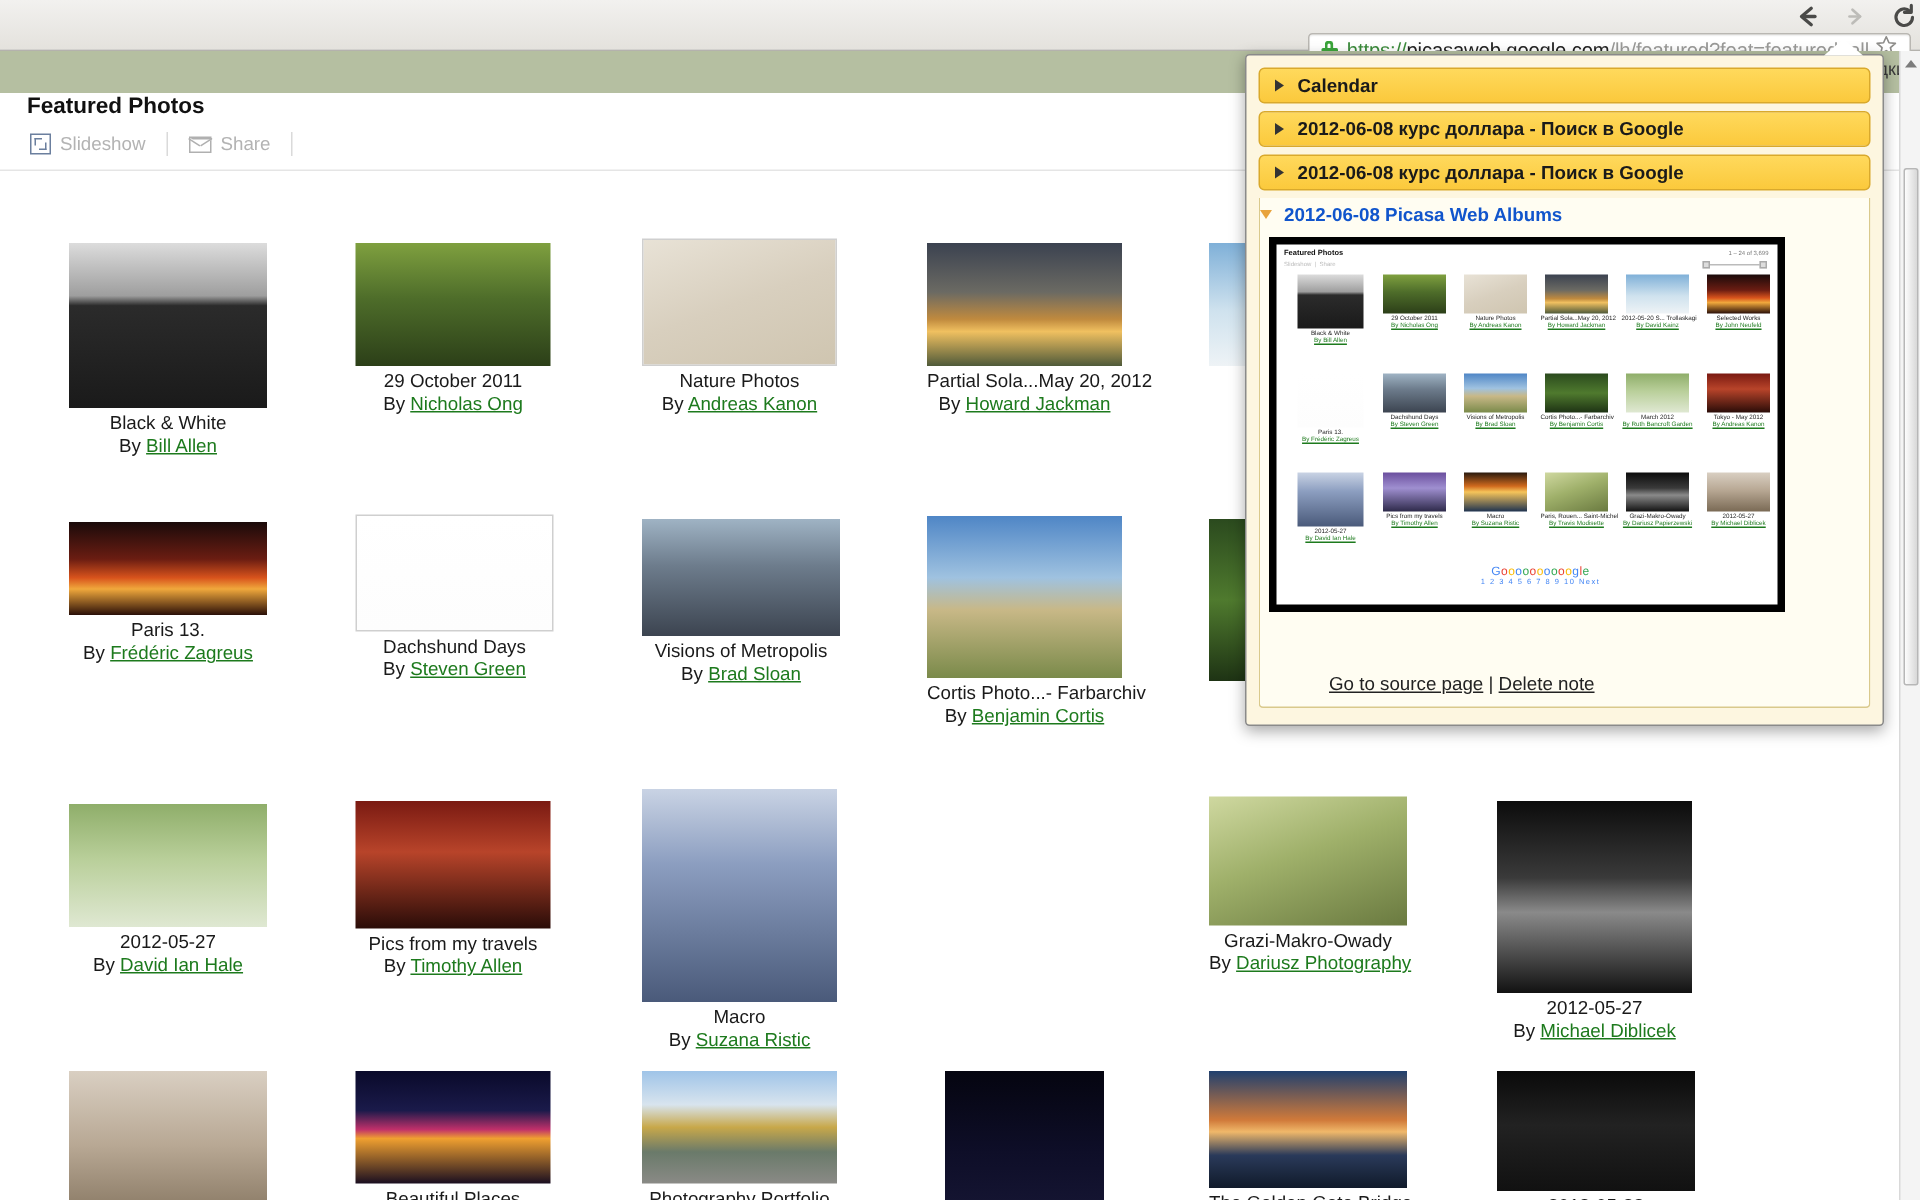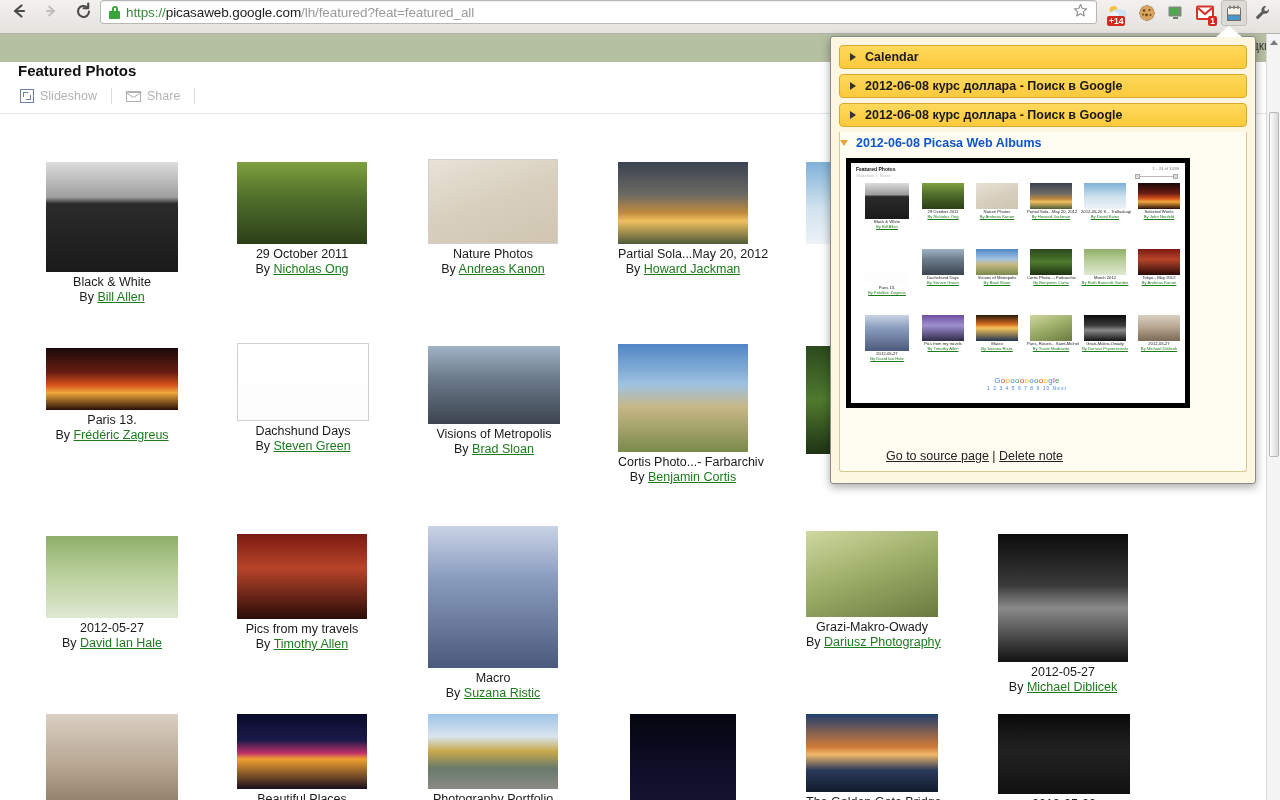--- a/index.html
+++ b/index.html
@@ -9,21 +9,21 @@
     overflow: hidden;
     font-family: "Liberation Sans", sans-serif;
     background: #ffffff;
   }
 
   
   .chrome {
     position: absolute; left: 0; top: 0; width: 1280px; height: 34px;
     background: linear-gradient(#f2f1ef, #e4e2dd);
     border-bottom: 1px solid #b4b2ad;
-    display: flex; align-items: flex-start;
+    display: flex; align-items: flex-end; flex-direction: column;
   }
   .nav-btns { display: flex; align-items: center; padding-left: 8px; gap: 10px; }
   .nav-btn { width: 22px; height: 22px; display: flex; align-items: center; justify-content: center;
              color: #4a4a48; cursor: pointer; }
   .nav-btn.disabled { color: #b9b8b4; }
   .nav-btn svg { display: block; }
 
   .omnibox {
     flex: 1; height: 24px; margin: 0 6px 0 6px;
     background: #fff; border: 1px solid #b9b7b2; border-radius: 3px;

